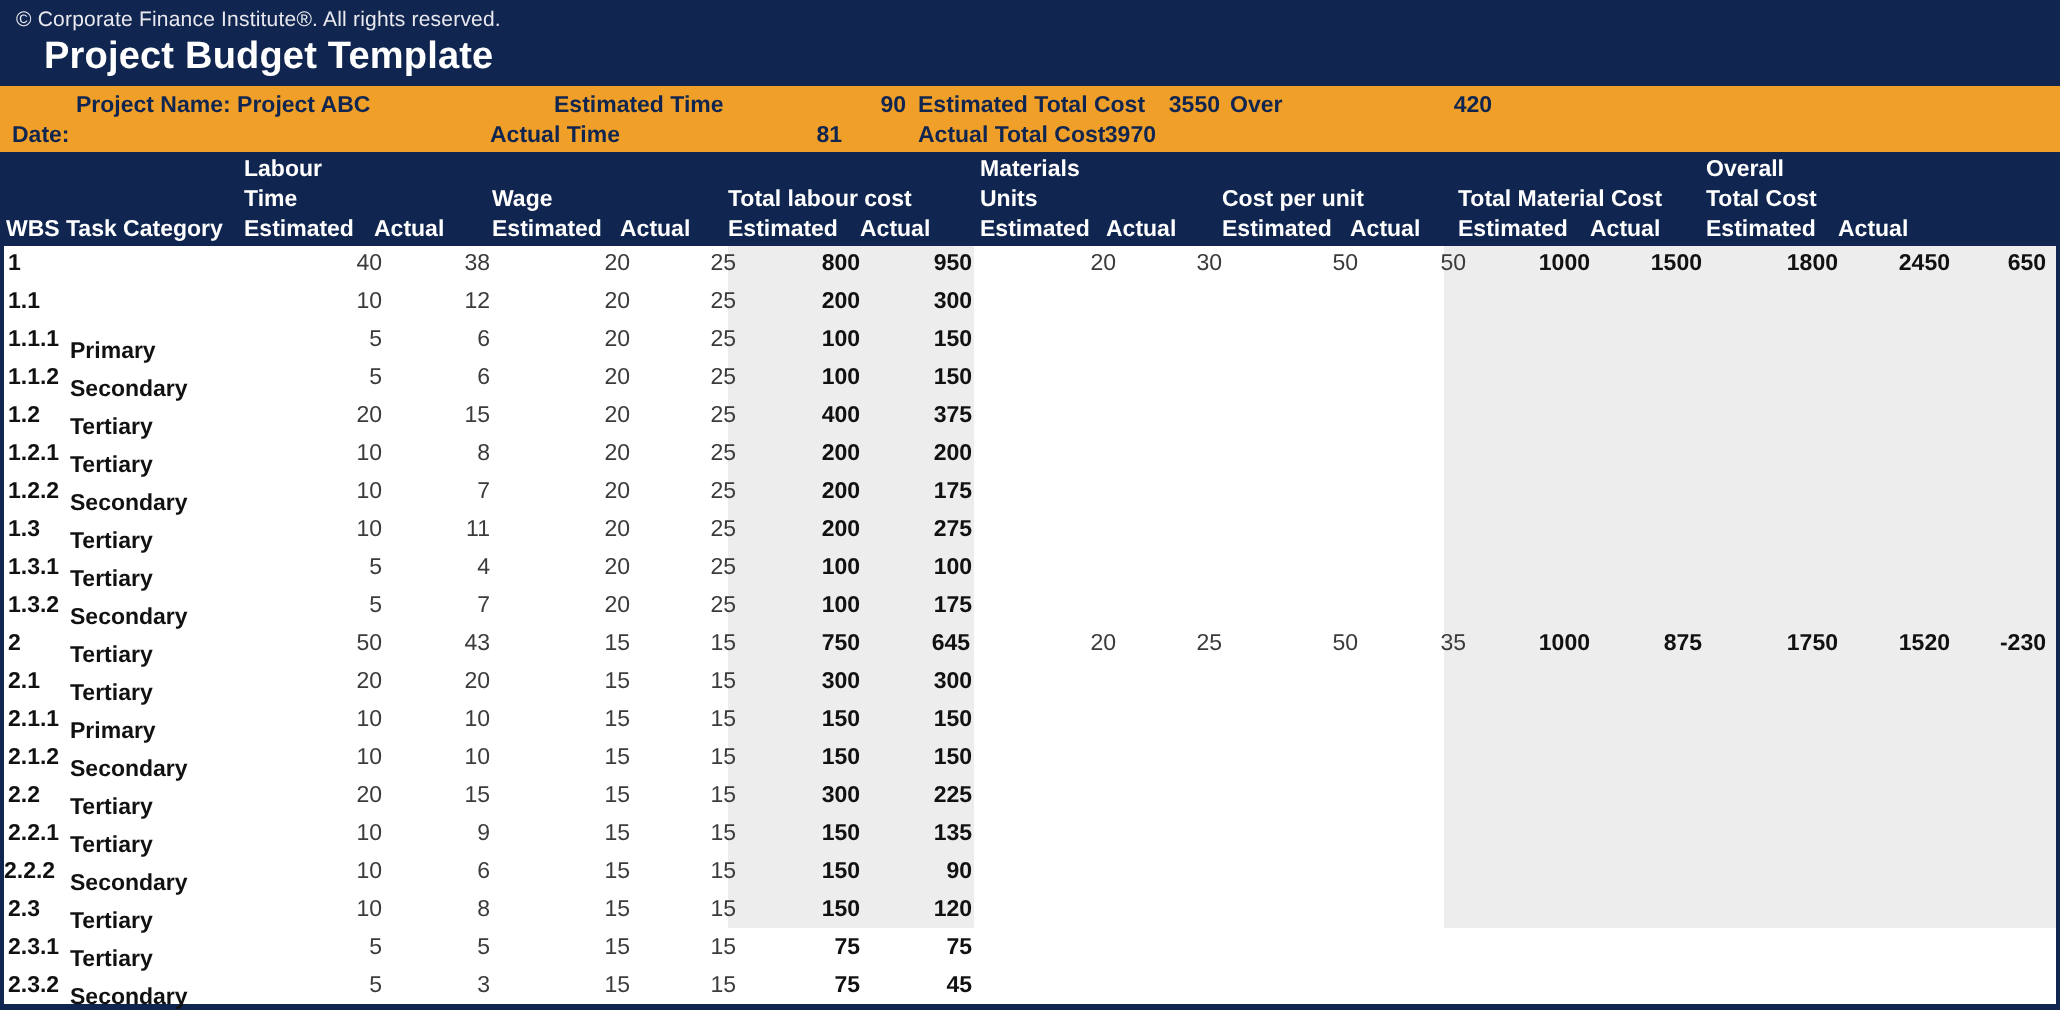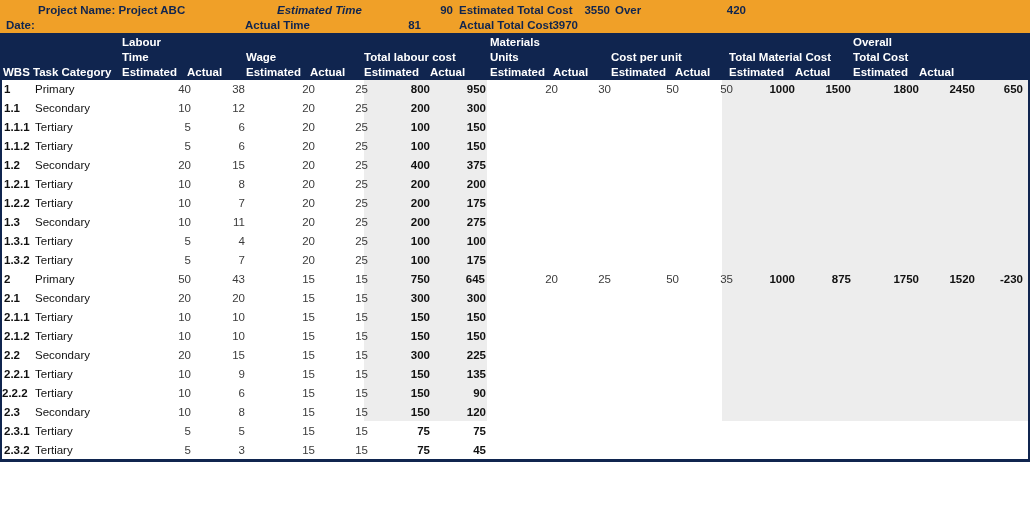--- a/index.html
+++ b/index.html
@@ -114,33 +114,37 @@
   }
   .row .c {
     position: absolute;
     top: 3px;
     white-space: nowrap;
   }
   .c.txt  { text-align: left; color: #111111; }
   .c.num  { text-align: right; color: #3b3b3b; }
   .c.bold { font-weight: bold; color: #111111; }
   .wbs    { font-weight: bold; }
-  .cat    { font-weight: normal; }
+  .cat    { font-weight: bold; margin-top: 44px; }
 </style>
 </head>
 <body>
 
 <div class="sheet">
 
+  <div class="banner">
+    <div class="copyright">© Corporate Finance Institute®. All rights reserved.</div>
+    <div class="doc-title">Project Budget Template</div>
+  </div>
 
   <div class="summary">
     <div class="cell r1" style="left:6px;">Project Name: Project ABC</div>
     <div class="cell r2" style="left:6px;">Date:</div>
 
-    <div class="cell r1" style="left:245px;font-style:italic;">Estimated Time</div>
+    <div class="cell r1" style="left:245px;">Estimated Time</div>
     <div class="cell r2" style="left:245px;">Actual Time</div>
 
     <div class="cell r1 num" style="left:371px; width:50px;">90</div>
     <div class="cell r2 num" style="left:371px; width:50px;">81</div>
 
     <div class="cell r1" style="left:427px;">Estimated Total Cost</div>
     <div class="cell r2" style="left:427px;margin-left:32px;">Actual Total Cost</div>
 
     <div class="cell r1 num" style="left:528px; width:50px;">3550</div>
     <div class="cell r2 num" style="left:528px; width:50px;">3970</div>

